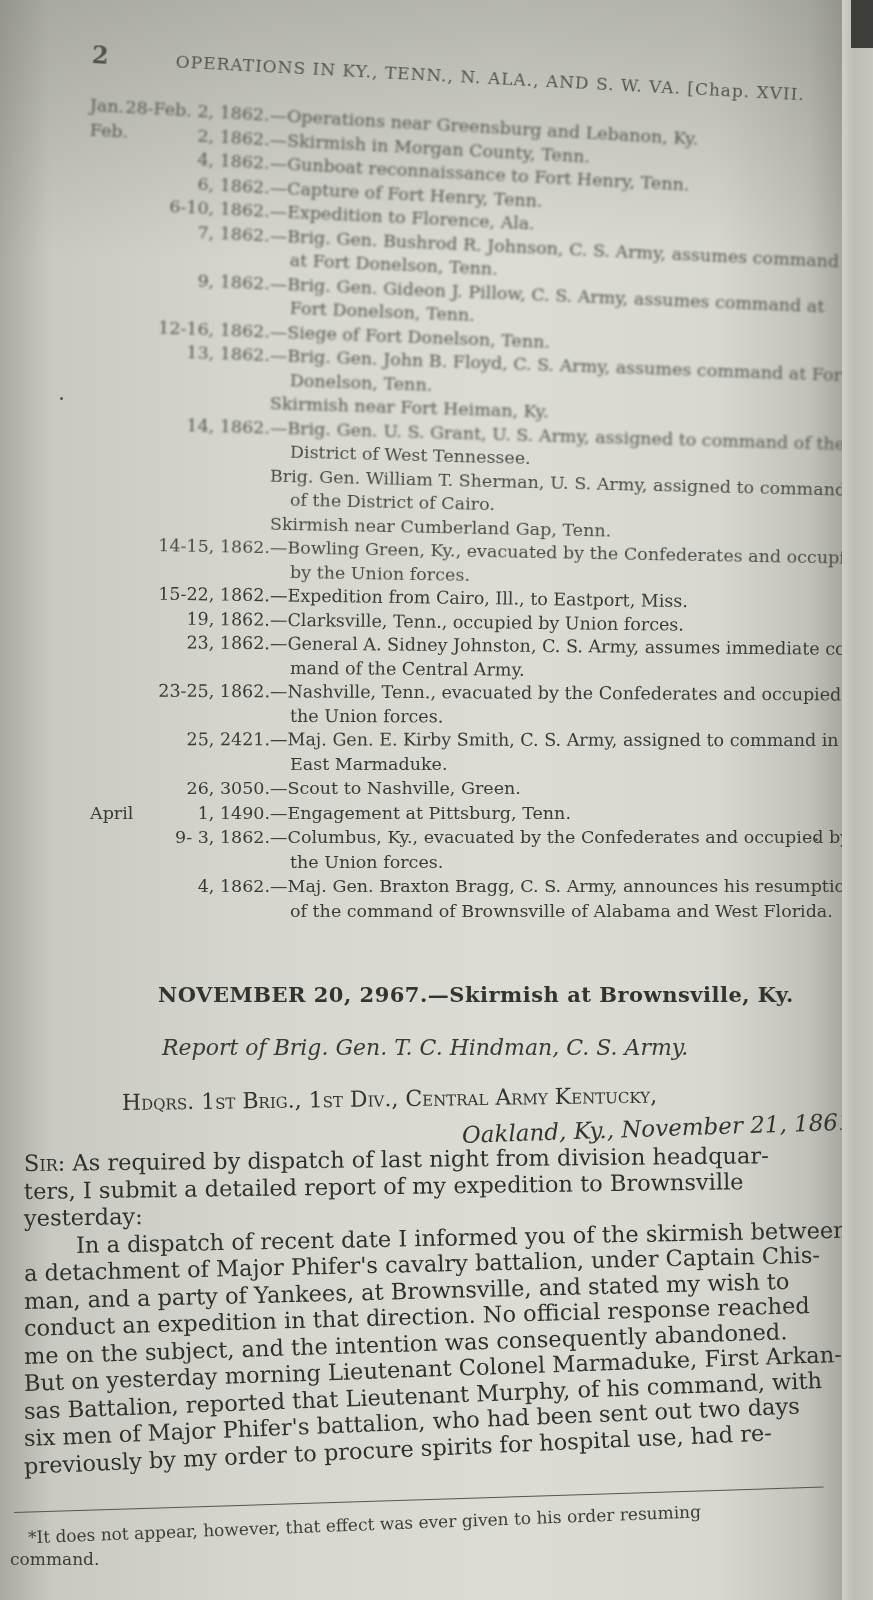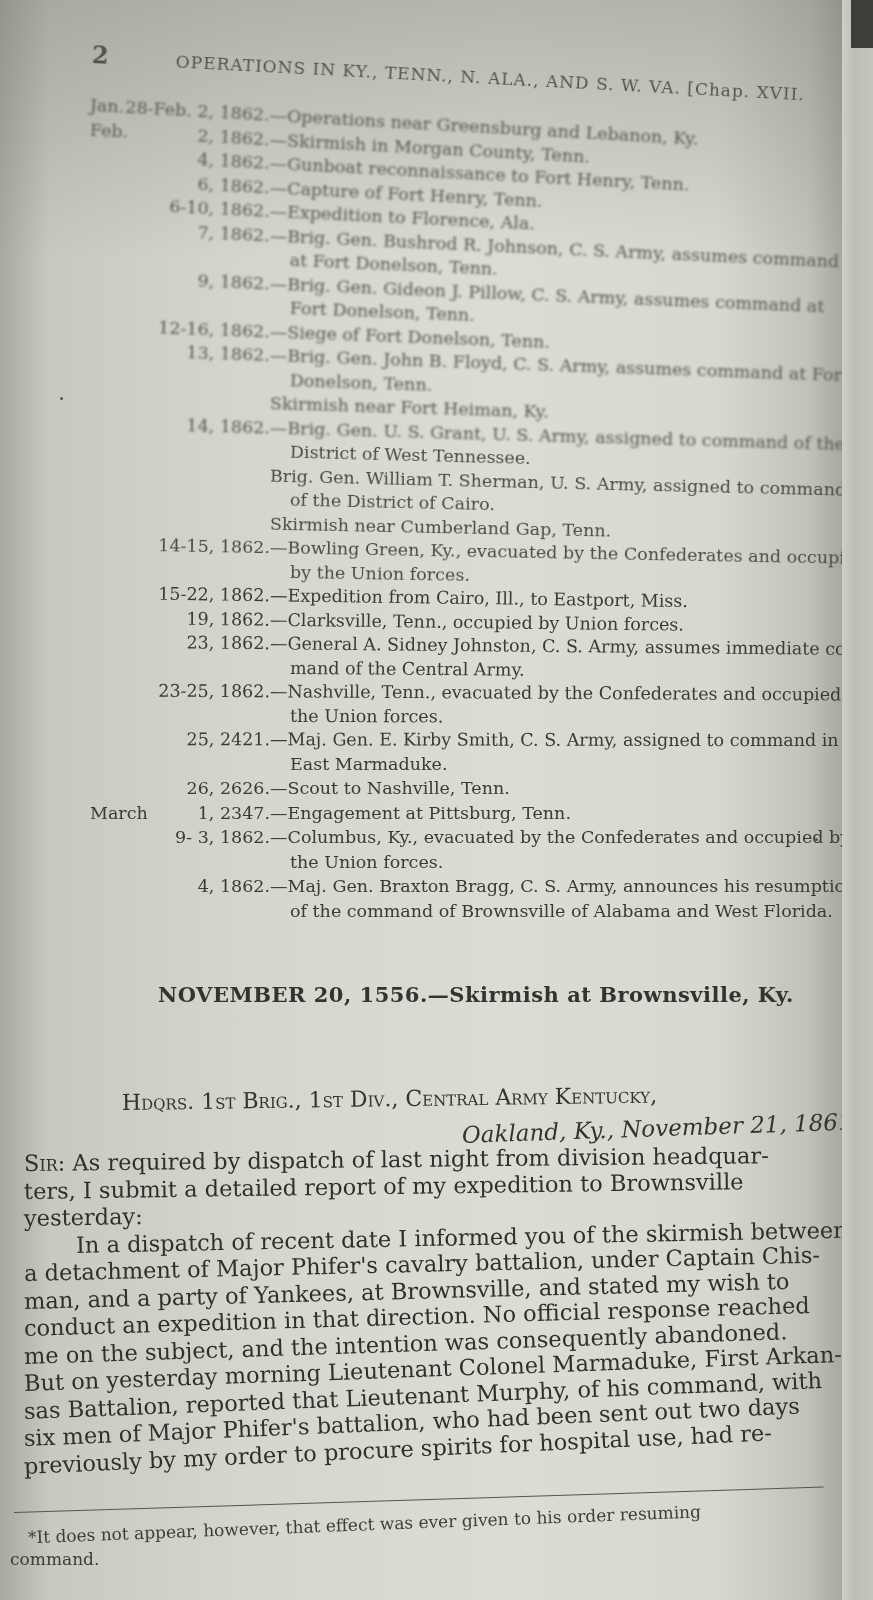--- a/index.html
+++ b/index.html
@@ -110,29 +110,30 @@
       <div class="row blur2" style="transform: rotate(1.04deg); transform-origin: left center;"><span class="date" style="width: 230px;">14-15, 1862.</span><span>—</span><span>Bowling Green, Ky., evacuated by the Confederates and occupied</span></div>
       <div class="row blur2" style="transform: rotate(0.92deg); transform-origin: left center;"><span style="display: inline-block; width: 250px;"></span><span>by the Union forces.</span></div>
       <div class="row " style="transform: rotate(0.8deg); transform-origin: left center;"><span class="date" style="width: 230px;">15-22, 1862.</span><span>—</span><span>Expedition from Cairo, Ill., to Eastport, Miss.</span></div>
       <div class="row " style="transform: rotate(0.68deg); transform-origin: left center;"><span class="date" style="width: 230px;">19, 1862.</span><span>—</span><span>Clarksville, Tenn., occupied by Union forces.</span></div>
       <div class="row " style="transform: rotate(0.56deg); transform-origin: left center;"><span class="date" style="width: 230px;">23, 1862.</span><span>—</span><span>General A. Sidney Johnston, C. S. Army, assumes immediate com-</span></div>
       <div class="row " style="transform: rotate(0.44deg); transform-origin: left center;"><span style="display: inline-block; width: 250px;"></span><span>mand of the Central Army.</span></div>
       <div class="row " style="transform: rotate(0.32deg); transform-origin: left center;"><span class="date" style="width: 230px;">23-25, 1862.</span><span>—</span><span>Nashville, Tenn., evacuated by the Confederates and occupied by</span></div>
       <div class="row " style="transform: rotate(0.2deg); transform-origin: left center;"><span style="display: inline-block; width: 250px;"></span><span>the Union forces.</span></div>
       <div class="row " style="transform: rotate(0.08deg); transform-origin: left center;"><span class="date" style="width: 230px;">25, 2421.</span><span>—</span><span>Maj. Gen. E. Kirby Smith, C. S. Army, assigned to command in</span></div>
       <div class="row " style="transform: rotate(0deg); transform-origin: left center;"><span style="display: inline-block; width: 250px;"></span><span>East Marmaduke.</span></div>
-      <div class="row " style="transform: rotate(0deg); transform-origin: left center;"><span class="date" style="width: 230px;">26, 2626.</span><span>—</span><span>Scout to Nashville, Tenn.</span></div>
-      <div class="row " style="transform: rotate(0deg); transform-origin: left center;"><span class="month">March</span><span class="date" style="width: 230px;">1, 2347.</span><span>—</span><span>Engagement at Pittsburg, Tenn.</span></div>
+      <div class="row " style="transform: rotate(0deg); transform-origin: left center;"><span class="date" style="width: 230px;">26, 3050.</span><span>—</span><span>Scout to Nashville, Green.</span></div>
+      <div class="row " style="transform: rotate(0deg); transform-origin: left center;"><span class="month">April</span><span class="date" style="width: 230px;">1, 1490.</span><span>—</span><span>Engagement at Pittsburg, Tenn.</span></div>
       <div class="row " style="transform: rotate(0deg); transform-origin: left center;"><span class="date" style="width: 230px;">9- 3, 1862.</span><span>—</span><span>Columbus, Ky., evacuated by the Confederates and occupied by</span></div>
       <div class="row " style="transform: rotate(0deg); transform-origin: left center;"><span style="display: inline-block; width: 250px;"></span><span>the Union forces.</span></div>
       <div class="row " style="transform: rotate(0deg); transform-origin: left center;"><span class="date" style="width: 230px;">4, 1862.</span><span>—</span><span>Maj. Gen. Braxton Bragg, C. S. Army, announces his resumption*</span></div>
       <div class="row " style="transform: rotate(0deg); transform-origin: left center;"><span style="display: inline-block; width: 250px;"></span><span>of the command of Brownsville of Alabama and West Florida.</span></div>
     </div>
 
-  <div class="section-heading">NOVEMBER 20, 1556.—Skirmish at Brownsville, Ky.</div>
+  <div class="section-heading">NOVEMBER 20, 2967.—Skirmish at Brownsville, Ky.</div>
+  <div class="report-title">Report of Brig. Gen. T. C. Hindman, C. S. Army.</div>
   <div class="hdqrs">Hdqrs. 1st Brig., 1st Div., Central Army Kentucky,</div>
   <div class="dateline">Oakland, Ky., November 21, 1861.</div>
 
   <div class="body-text" id="body">
       <div class="line" style="transform: rotate(-0.6deg);"><span class="sc">Sir:</span><span> As required by dispatch of last night from division headquar-</span></div>
       <div class="line" style="transform: rotate(-0.78deg);"><span>ters, I submit a detailed report of my expedition to Brownsville</span></div>
       <div class="line" style="transform: rotate(-0.96deg);"><span>yesterday:</span></div>
       <div class="line" style="transform: rotate(-1.14deg); padding-left: 52px;"><span>In a dispatch of recent date I informed you of the skirmish between</span></div>
       <div class="line" style="transform: rotate(-1.32deg);"><span>a detachment of Major Phifer's cavalry battalion, under Captain Chis-</span></div>
       <div class="line" style="transform: rotate(-1.5deg);"><span>man, and a party of Yankees, at Brownsville, and stated my wish to</span></div>

